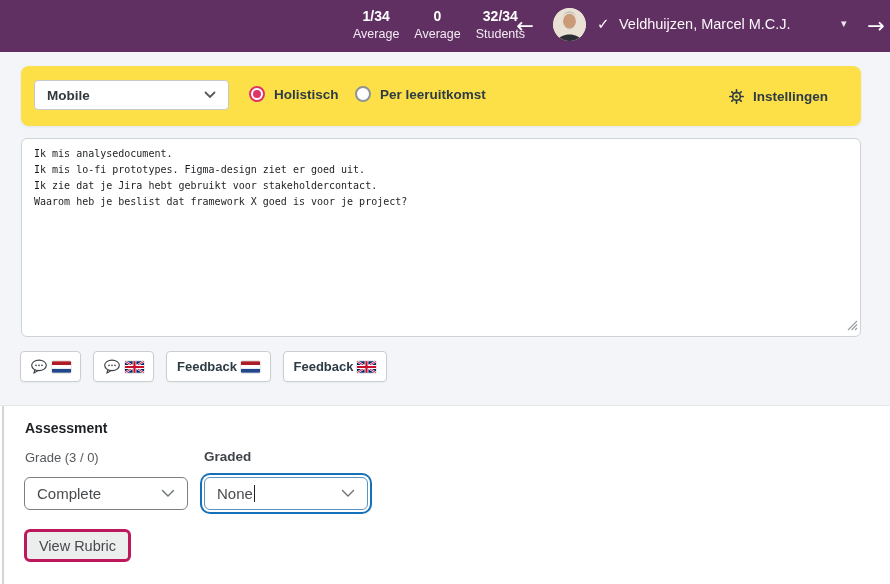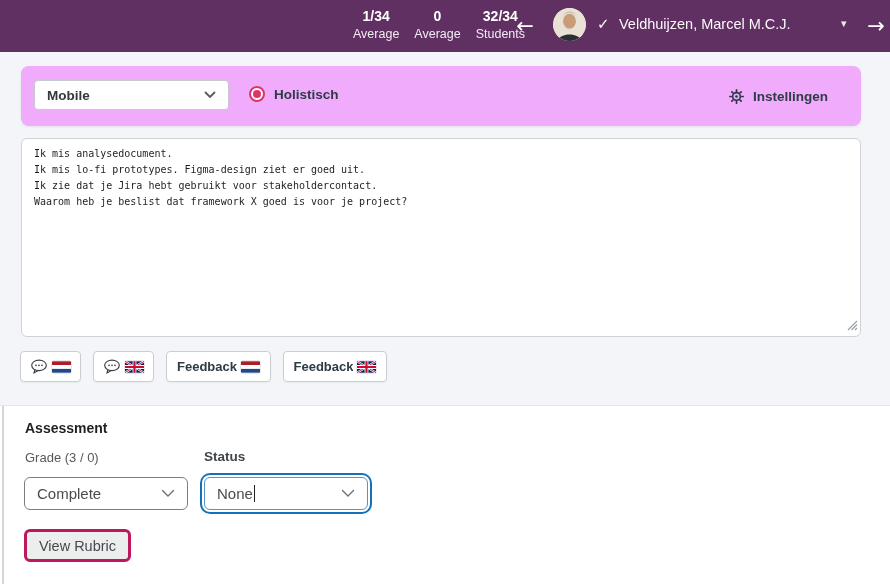--- a/index.html
+++ b/index.html
@@ -40,21 +40,21 @@
     font-size: 14.5px; cursor: pointer;
   }
   .caret-down {
     position: absolute; left: 841px; top: 17px; color: #f0e8f0;
     font-family: "DejaVu Sans", sans-serif; font-size: 11px; cursor: pointer;
   }
 
   
   .toolbar {
     position: absolute; left: 21px; top: 66px; width: 840px; height: 60px;
-    background: #f0abfc; border-radius: 8px;
+    background: #fde047; border-radius: 8px;
     box-shadow: 0 1px 3px rgba(30,40,60,0.08);
   }
   .select {
     background: #fff; border: 1px solid #c6cacd; border-radius: 4px;
     display: flex; align-items: center; justify-content: space-between;
     padding: 0 12px; cursor: pointer;
   }
   .select-mobile {
     position: absolute; left: 13px; top: 14px; width: 195px; height: 30px;
     font-size: 13.5px; font-weight: bold; color: #33383d;
@@ -172,20 +172,24 @@
     <svg width="12" height="8" viewBox="0 0 12 8">
       <path d="M1.5 1.5 L6 6 L10.5 1.5" fill="none" stroke="#565a5e" stroke-width="1.8" stroke-linecap="round"></path>
     </svg>
   </div>
 
   <div class="radio-item" style="left:228px;">
     <span class="radio-circle on"></span>
     <span class="radio-label">Holistisch</span>
   </div>
 
+  <div class="radio-item" style="left:334px;">
+    <span class="radio-circle off"></span>
+    <span class="radio-label">Per leeruitkomst</span>
+  </div>
 
   <div class="settings">
     <svg width="15" height="15" viewBox="0 0 16 16">
       <circle cx="8" cy="8" r="4.1" fill="none" stroke="#2d3b45" stroke-width="1.7"></circle>
       <circle cx="8" cy="8" r="1.4" fill="#2d3b45"></circle>
       <g stroke="#2d3b45" stroke-width="1.8" stroke-linecap="round">
         <path d="M8 0.9 V2.6 M8 13.4 V15.1 M0.9 8 H2.6 M13.4 8 H15.1"></path>
         <path d="M3 3 L4.2 4.2 M11.8 11.8 L13 13 M13 3 L11.8 4.2 M4.2 11.8 L3 13"></path>
       </g>
     </svg>
@@ -253,21 +257,21 @@
     <path d="M30,0 V36 M0,18 H60" stroke="#ffffff" stroke-width="12"></path>
     <path d="M30,0 V36 M0,18 H60" stroke="#c8102e" stroke-width="7"></path>
   </svg>
 </div>
 
 <div class="assessment-panel">
   <div class="panel-left-divider"></div>
 
   <div class="assessment-title">Assessment</div>
   <div class="grade-label">Grade (3 / 0)</div>
-  <div class="status-label">Status</div>
+  <div class="status-label">Graded</div>
 
   <div class="select select-assess select-status">
     <span class="sel-text-wrap">
       <span>None</span>
       <span class="text-cursor"></span>
     </span>
     <svg width="14" height="9" viewBox="0 0 14 9">
       <path d="M1.5 1.5 L7 7 L12.5 1.5" fill="none" stroke="#6e7377" stroke-width="1.4" stroke-linecap="round"></path>
     </svg>
   </div>

